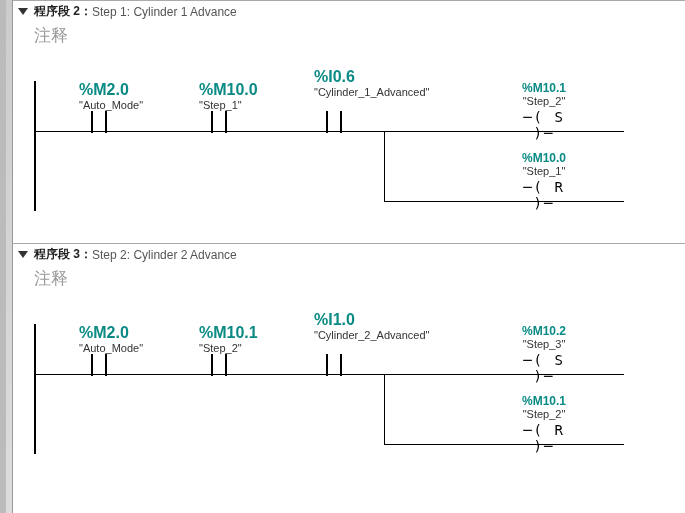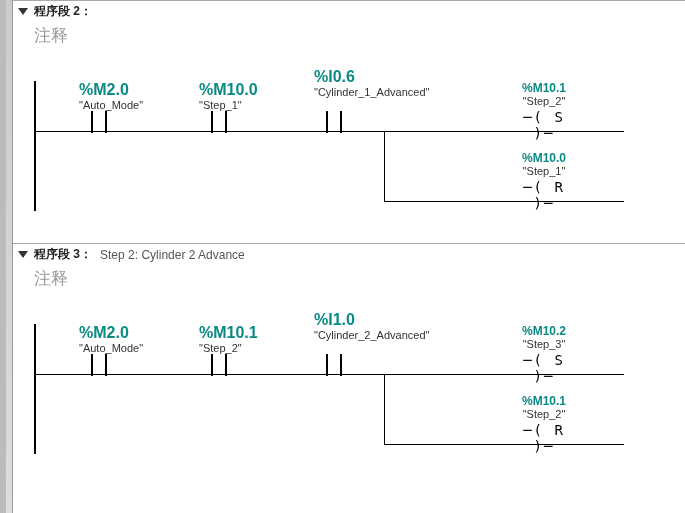--- a/index.html
+++ b/index.html
@@ -38,21 +38,20 @@
   .collapse {
     width: 0; height: 0;
     border-left: 5px solid transparent;
     border-right: 5px solid transparent;
     border-top: 7px solid #333;
     margin-right: 6px;
   }
   .net-title {
     font-weight: bold;
     color: #222;
-    margin-right: 8px;
   }
   .net-desc {
     color: #555;
   }
   .comment-row {
     padding: 2px 8px 6px 28px;
     color: #999;
     font-size: 17px;
   }
   .rung-area {
@@ -140,20 +139,21 @@
 </head>
 <body>
 
 <div class="editor">
   <div class="left-gutter"></div>
 
   <div class="network">
     <div class="net-header">
       <div class="collapse"></div>
       <span class="net-title">程序段 2：</span>
+      <span class="net-desc">Step 1: Cylinder 1 Advance</span>
     </div>
     <div class="comment-row">注释</div>
 
     <div class="rung-area">
       <div class="rail"></div>
 
       <div class="wire" style="left:0; top:78px; width:590px;"></div>
 
       <div class="vwire" style="left:350px; top:78px; height:70px;"></div>
 

